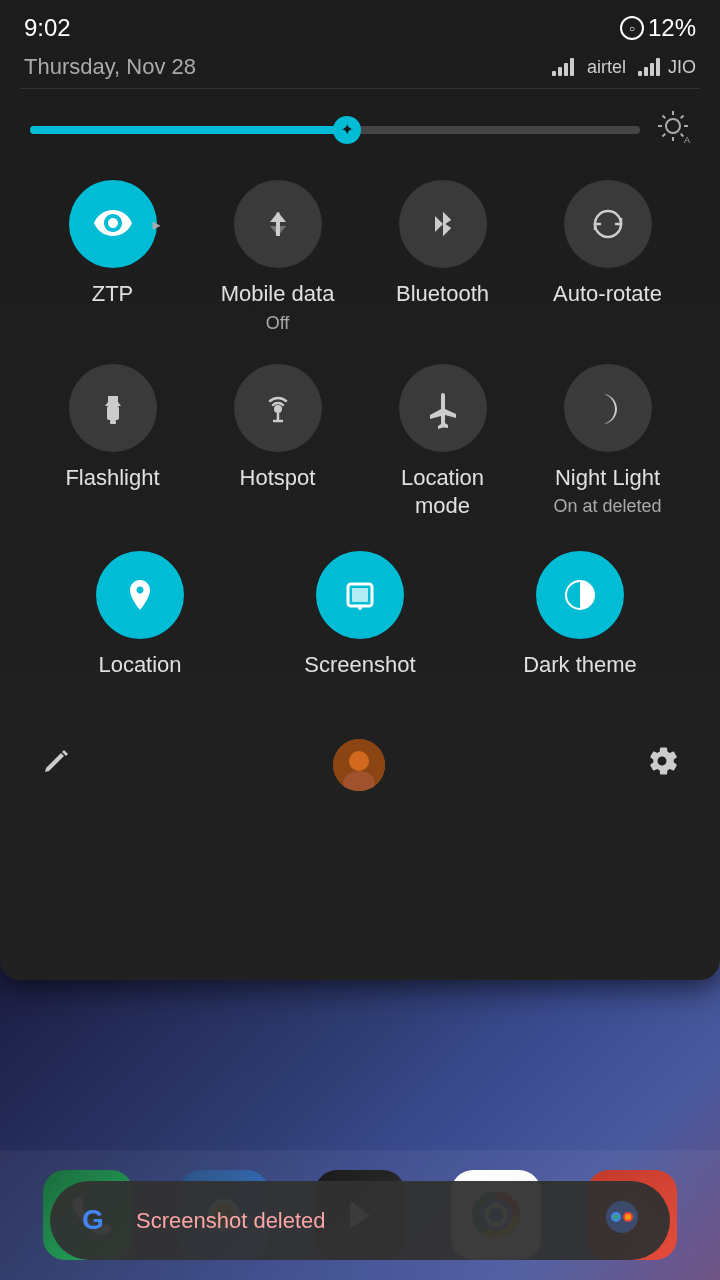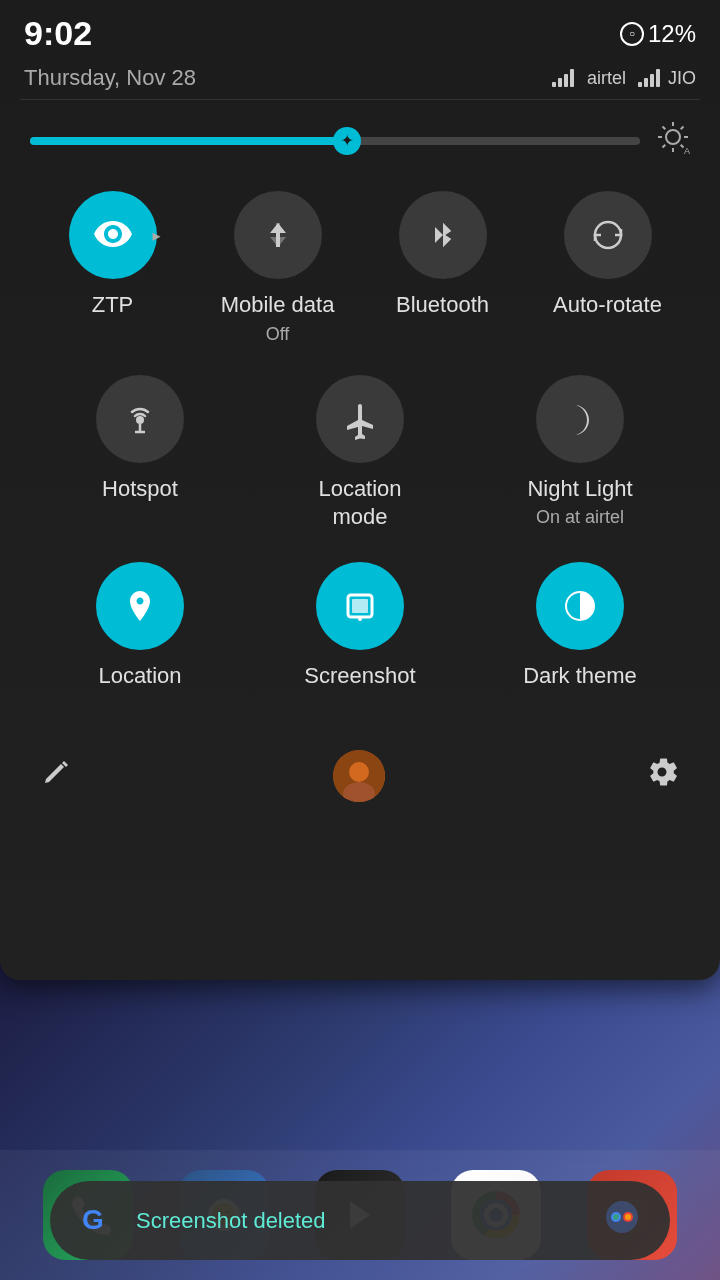--- a/index.html
+++ b/index.html
@@ -39,22 +39,22 @@
 
     
     .status-bar {
       display: flex;
       justify-content: space-between;
       align-items: center;
       padding: 14px 24px 8px;
       position: relative;
     }
     .status-time {
-      font-size: 34px;
-      font-weight: 700;
+      font-size: 24px;
+      font-weight: 400;
       color: #fff;
     }
     .status-logo {
       font-family: Georgia, serif;
       font-size: 38px;
       font-style: italic;
       font-weight: 700;
       color: #fff;
       letter-spacing: 1px;
       text-shadow: 2px 2px 4px rgba(0,0,0,0.5);
@@ -295,21 +295,21 @@
       gap: 16px;
     }
     .google-g {
       width: 40px;
       height: 40px;
       font-size: 28px;
       font-weight: 700;
       color: #4285f4;
     }
     .toast-text {
-      color: #5eead4;
+      color: #fca5a5;
       font-size: 22px;
     }
     .assistant-icon {
       font-size: 28px;
     }
 
     
     .divider {
       height: 1px;
       background: #333;
@@ -425,20 +425,30 @@
             <polyline points="8,27 8,21 14,21" fill="none" stroke="#ccc" stroke-width="2.5"></polyline>
           </svg>
         </div>
         <span class="tile-label">Auto-rotate</span>
       </div>
 
     </div>
 
     <div class="tiles-row">
 
+      <div class="tile">
+        <div class="tile-circle inactive">
+          <svg width="40" height="40" viewBox="0 0 40 40" fill="#ccc">
+            <path d="M15 8h10v6l3 4H12l3-4V8z"></path>
+            <rect x="14" y="18" width="12" height="14" rx="2"></rect>
+            <rect x="17" y="32" width="6" height="4" rx="1"></rect>
+          </svg>
+        </div>
+        <span class="tile-label">Flashlight</span>
+      </div>
 
       <div class="tile">
         <div class="tile-circle inactive">
           <svg width="42" height="42" viewBox="0 0 42 42" fill="none">
             <circle cx="21" cy="22" r="4" fill="#ccc"></circle>
             <path d="M13 14a12 12 0 0 1 16 0" stroke="#ccc" stroke-width="2.5" stroke-linecap="round" fill="none"></path>
             <path d="M16 18a7 7 0 0 1 10 0" stroke="#ccc" stroke-width="2.5" stroke-linecap="round" fill="none"></path>
             <line x1="21" y1="26" x2="21" y2="34" stroke="#ccc" stroke-width="2.5"></line>
             <line x1="16" y1="34" x2="26" y2="34" stroke="#ccc" stroke-width="2.5"></line>
           </svg>
@@ -455,21 +465,21 @@
         <span class="tile-label">Location mode</span>
       </div>
 
       <div class="tile">
         <div class="tile-circle inactive">
           <svg width="42" height="42" viewBox="0 0 42 42" fill="#ccc">
             <path d="M28 22c0-7-4.5-13-11-15 7.5 1 13 7.5 13 15s-5.5 14-13 15c6.5-2 11-8 11-15z"></path>
           </svg>
         </div>
         <span class="tile-label">Night Light</span>
-        <span class="tile-sublabel">On at airtel</span>
+        <span class="tile-sublabel">On at deleted</span>
       </div>
 
     </div>
 
     <div class="tiles-row">
 
 
       <div class="tile">
         <div class="tile-circle active">
           <svg width="42" height="42" viewBox="0 0 42 42" fill="white">

